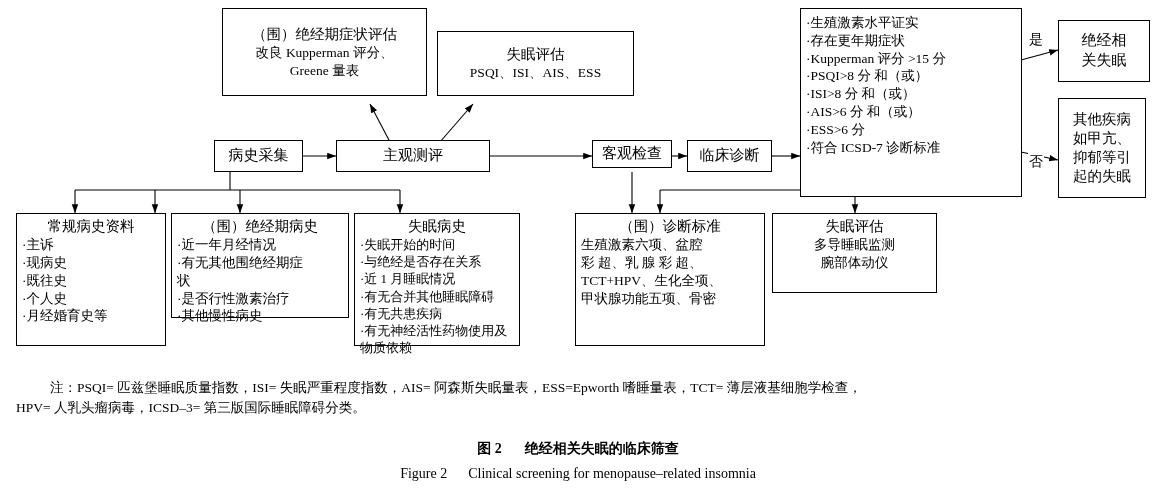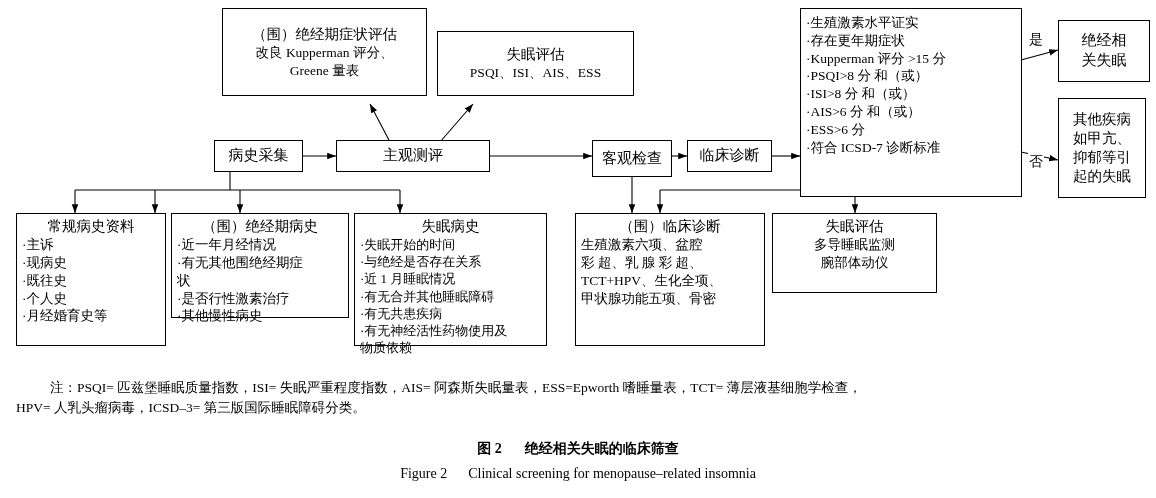--- a/index.html
+++ b/index.html
@@ -174,21 +174,21 @@
 
   <div class="edgelabel" style="left:1028px; top:31px;">是</div>
   <div class="edgelabel" style="left:1028px; top:153px;">否</div>
 
   <div class="box main-node" style="left:214px; top:140px; width:89px; height:32px;">
     <span>病史采集</span>
   </div>
   <div class="box main-node" style="left:336px; top:140px; width:154px; height:32px;">
     <span>主观测评</span>
   </div>
-  <div class="box main-node" style="left:592px; top:140px; width:80px; height:37px;">
+  <div class="box main-node" style="left:592px; top:140px; width:80px; height:28px;">
     <span>客观检查</span>
   </div>
   <div class="box main-node" style="left:687px; top:140px; width:85px; height:32px;">
     <span>临床诊断</span>
   </div>
 
   <div class="box" style="left:16px; top:213px; width:150px; height:133px;">
     <div class="t-title">常规病史资料</div>
     <div class="list">
       <div>·主诉</div>
@@ -203,35 +203,35 @@
     <div class="t-title">（围）绝经期病史</div>
     <div class="list">
       <div>·近一年月经情况</div>
       <div>·有无其他围绝经期症</div>
       <div>  状</div>
       <div>·是否行性激素治疗</div>
       <div>·其他慢性病史</div>
     </div>
   </div>
 
-  <div class="box" style="left:354px; top:213px; width:193px; height:133px;">
+  <div class="box" style="left:354px; top:213px; width:166px; height:133px;">
     <div class="t-title">失眠病史</div>
     <div class="list" style="font-size:13px;">
       <div>·失眠开始的时间</div>
       <div>·与绝经是否存在关系</div>
       <div>·近 1 月睡眠情况</div>
       <div>·有无合并其他睡眠障碍</div>
       <div>·有无共患疾病</div>
       <div>·有无神经活性药物使用及</div>
       <div>  物质依赖</div>
     </div>
   </div>
 
   <div class="box" style="left:575px; top:213px; width:190px; height:133px;">
-    <div class="t-title">（围）临床诊断</div>
+    <div class="t-title">（围）诊断标准</div>
     <div class="sub" style="text-align:left;">
       <div>生殖激素六项、盆腔</div>
       <div>彩 超、乳 腺 彩 超、</div>
       <div>TCT+HPV、生化全项、</div>
       <div>甲状腺功能五项、骨密</div>
     </div>
   </div>
 
   <div class="box" style="left:772px; top:213px; width:165px; height:80px;">
     <div class="t-title">失眠评估</div>

